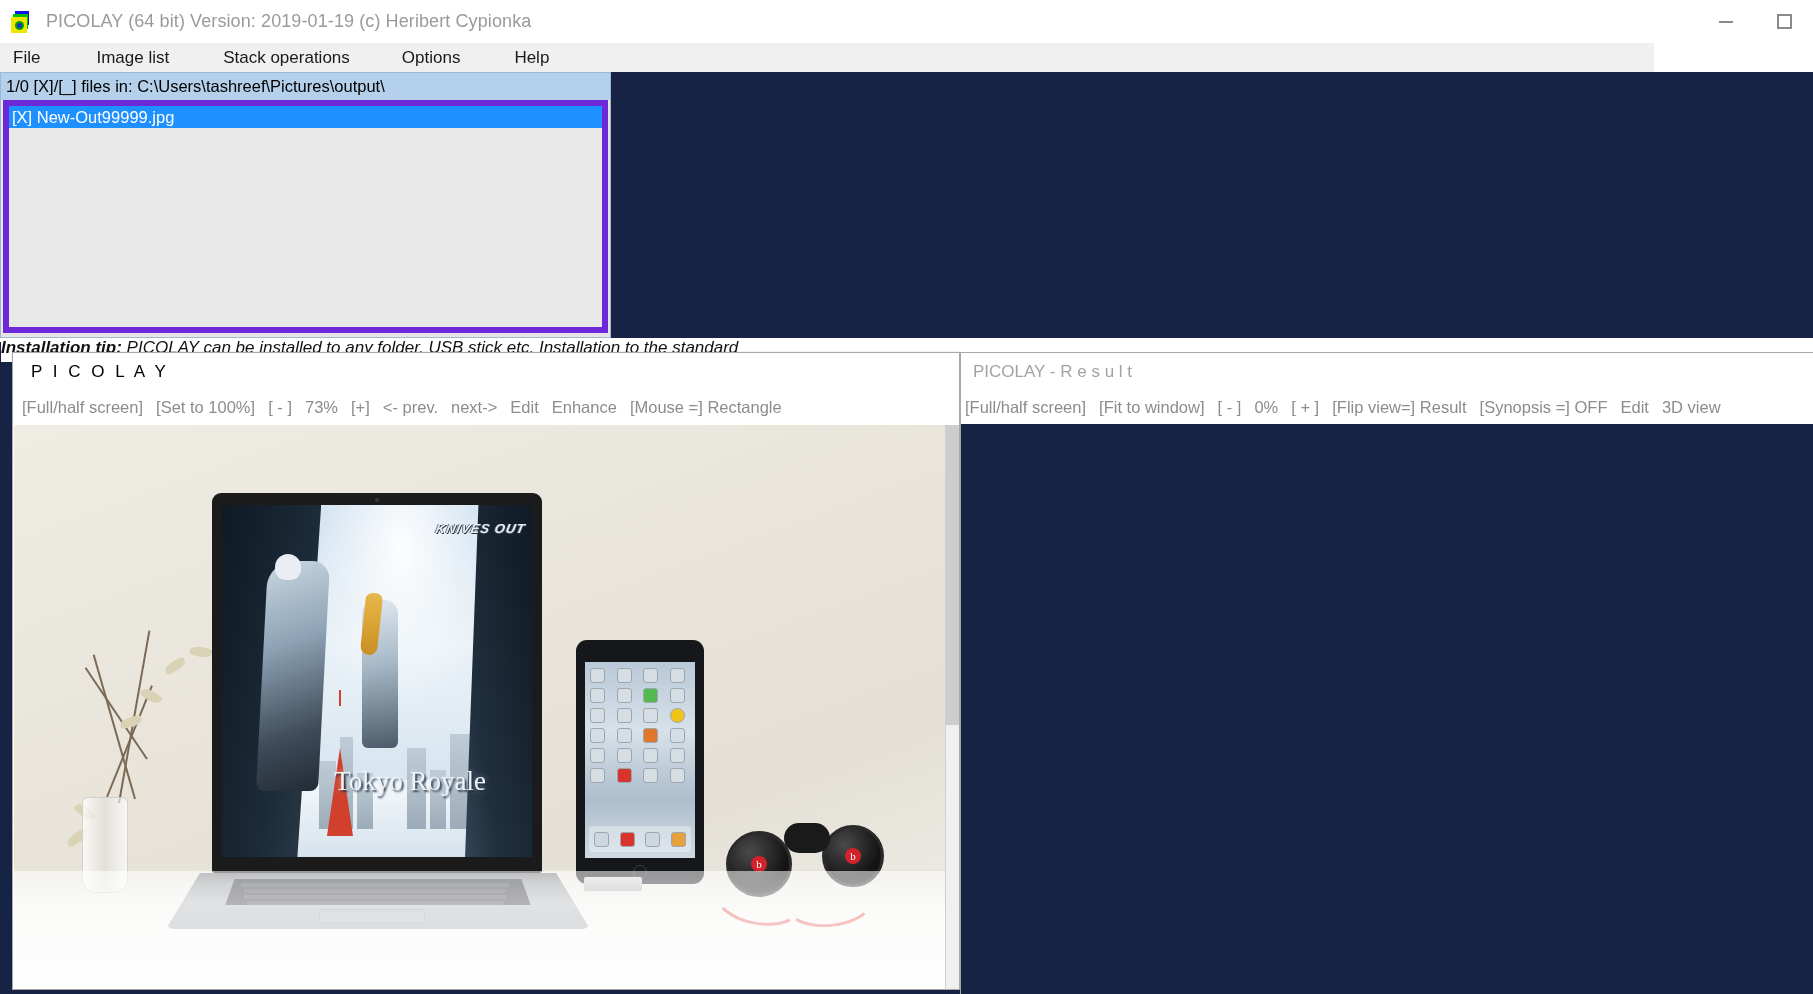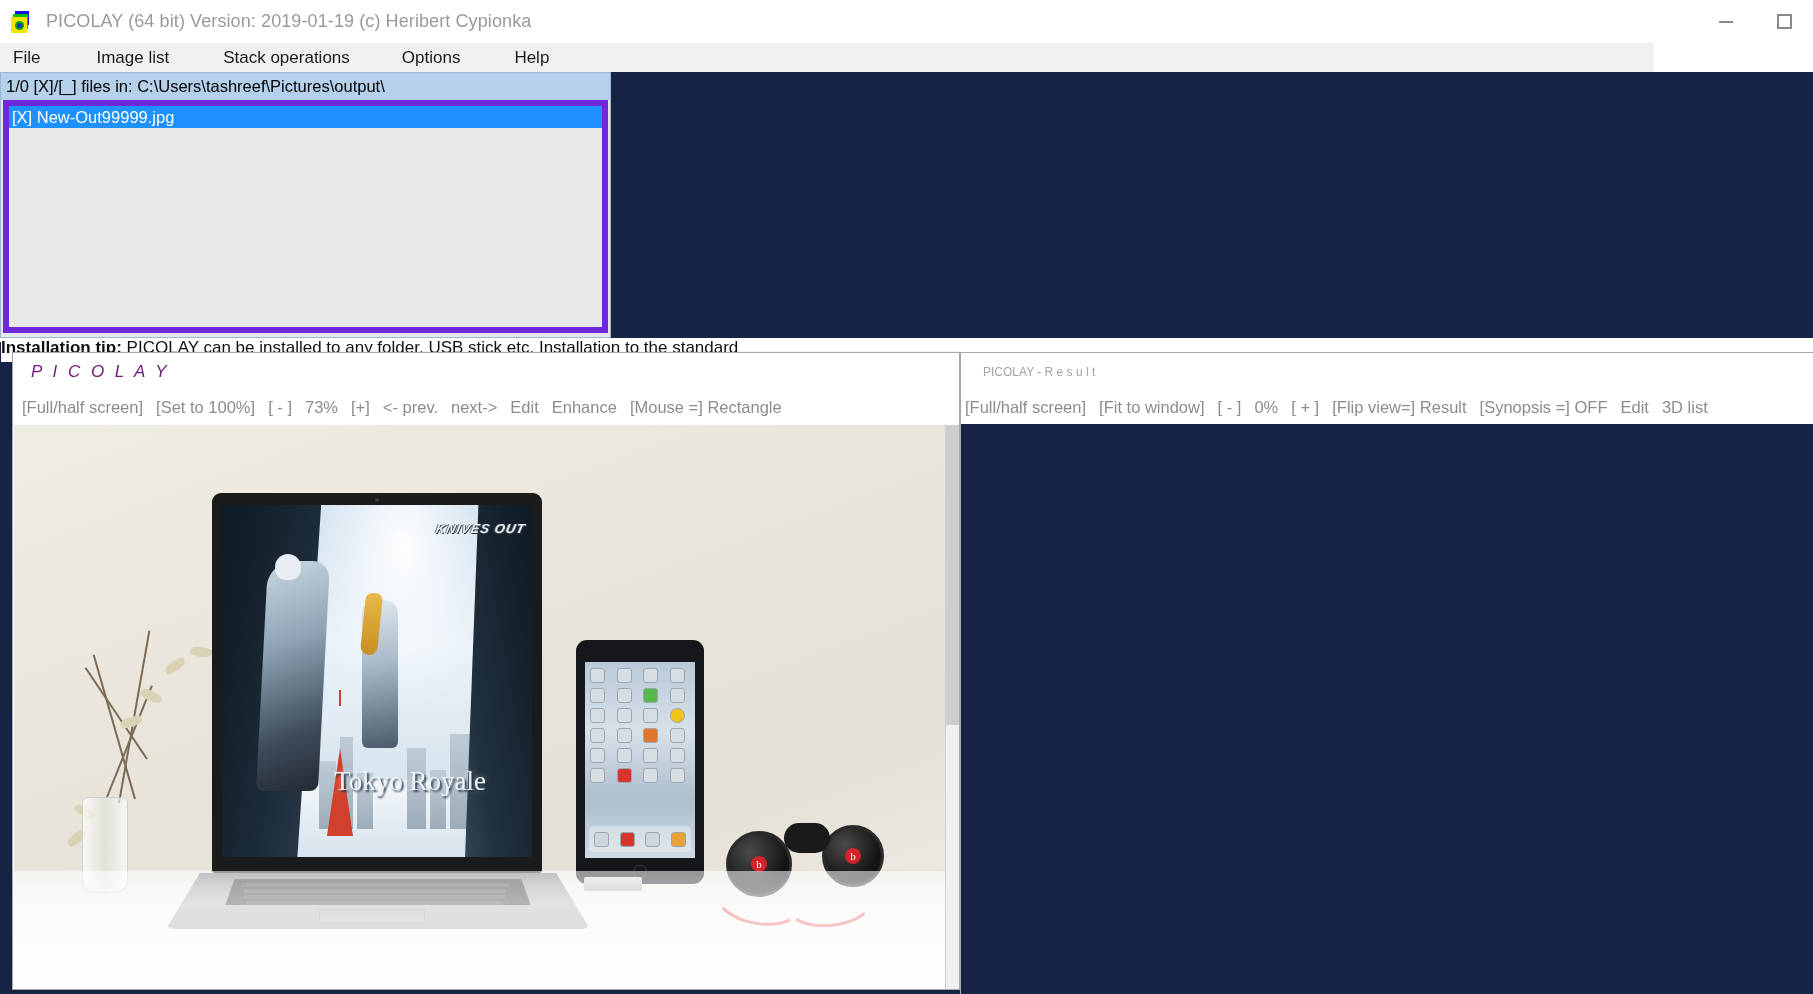--- a/index.html
+++ b/index.html
@@ -118,20 +118,21 @@
     white-space: nowrap;
   }
 
   
   .bg-text-line {
     position: absolute;
     font-size: 17px;
     color: #111;
     white-space: nowrap;
     overflow: hidden;
+    font-style: italic;
   }
   .bg-text-line b { font-weight: bold; }
   .bg-tip {
     left: 1px; top: 338px;
     width: 1813px; height: 24px;
     background: #ffffff;
   }
 
   
   .imgwin {
@@ -140,24 +141,23 @@
     background: #ffffff;
     border: 1px solid #a8a8a8;
     box-shadow: 0 0 0 1px rgba(0,0,0,0.05);
     overflow: hidden;
   }
   .imgwin-title {
     position: absolute; left: 0; top: 0;
     width: 816px; height: 38px;
     background: #ffffff;
     display: flex; align-items: center;
-    font-size: 17px; color: #701a75;
+    font-size: 17px; color: #000000;
     padding-left: 18px;
     white-space: nowrap;
-    font-style: italic;
   }
   .spaced { letter-spacing: 3.0px; margin-right: 6px; }
   .imgwin-toolbar {
     position: absolute; left: 0; top: 38px;
     width: 948px; height: 33px;
     background: #ffffff;
     display: flex; align-items: center;
     font-size: 16.5px; color: #8c8c8c;
     padding-left: 9px;
     white-space: nowrap;
@@ -415,22 +415,22 @@
     background: #ffffff;
     border-left: 1px solid #a8a8a8;
     border-top: 1px solid #a8a8a8;
     overflow: hidden;
   }
   .reswin-title {
     position: absolute; left: 0; top: 0;
     width: 853px; height: 38px;
     background: #ffffff;
     display: flex; align-items: center;
-    font-size: 12px; color: #a3a3a3;
-    padding-left: 22px;
+    font-size: 17px; color: #a3a3a3;
+    padding-left: 12px;
     white-space: nowrap;
   }
   .reswin-toolbar {
     position: absolute; left: 0; top: 38px;
     width: 853px; height: 33px;
     background: #ffffff;
     display: flex; align-items: center;
     font-size: 16.5px; color: #8c8c8c;
     padding-left: 4px;
     white-space: nowrap;
@@ -629,19 +629,19 @@
 
     <div class="reswin-toolbar">
       <span>[Full/half screen]</span>
       <span>[Fit to window]</span>
       <span>[ - ]</span>
       <span>0%</span>
       <span>[ + ]</span>
       <span>[Flip view=] Result</span>
       <span>[Synopsis =] OFF</span>
       <span>Edit</span>
-      <span>3D list</span>
+      <span>3D view</span>
     </div>
 
     <div class="reswin-canvas"></div>
   </div>
 
 </div>
 
 </body></html>

